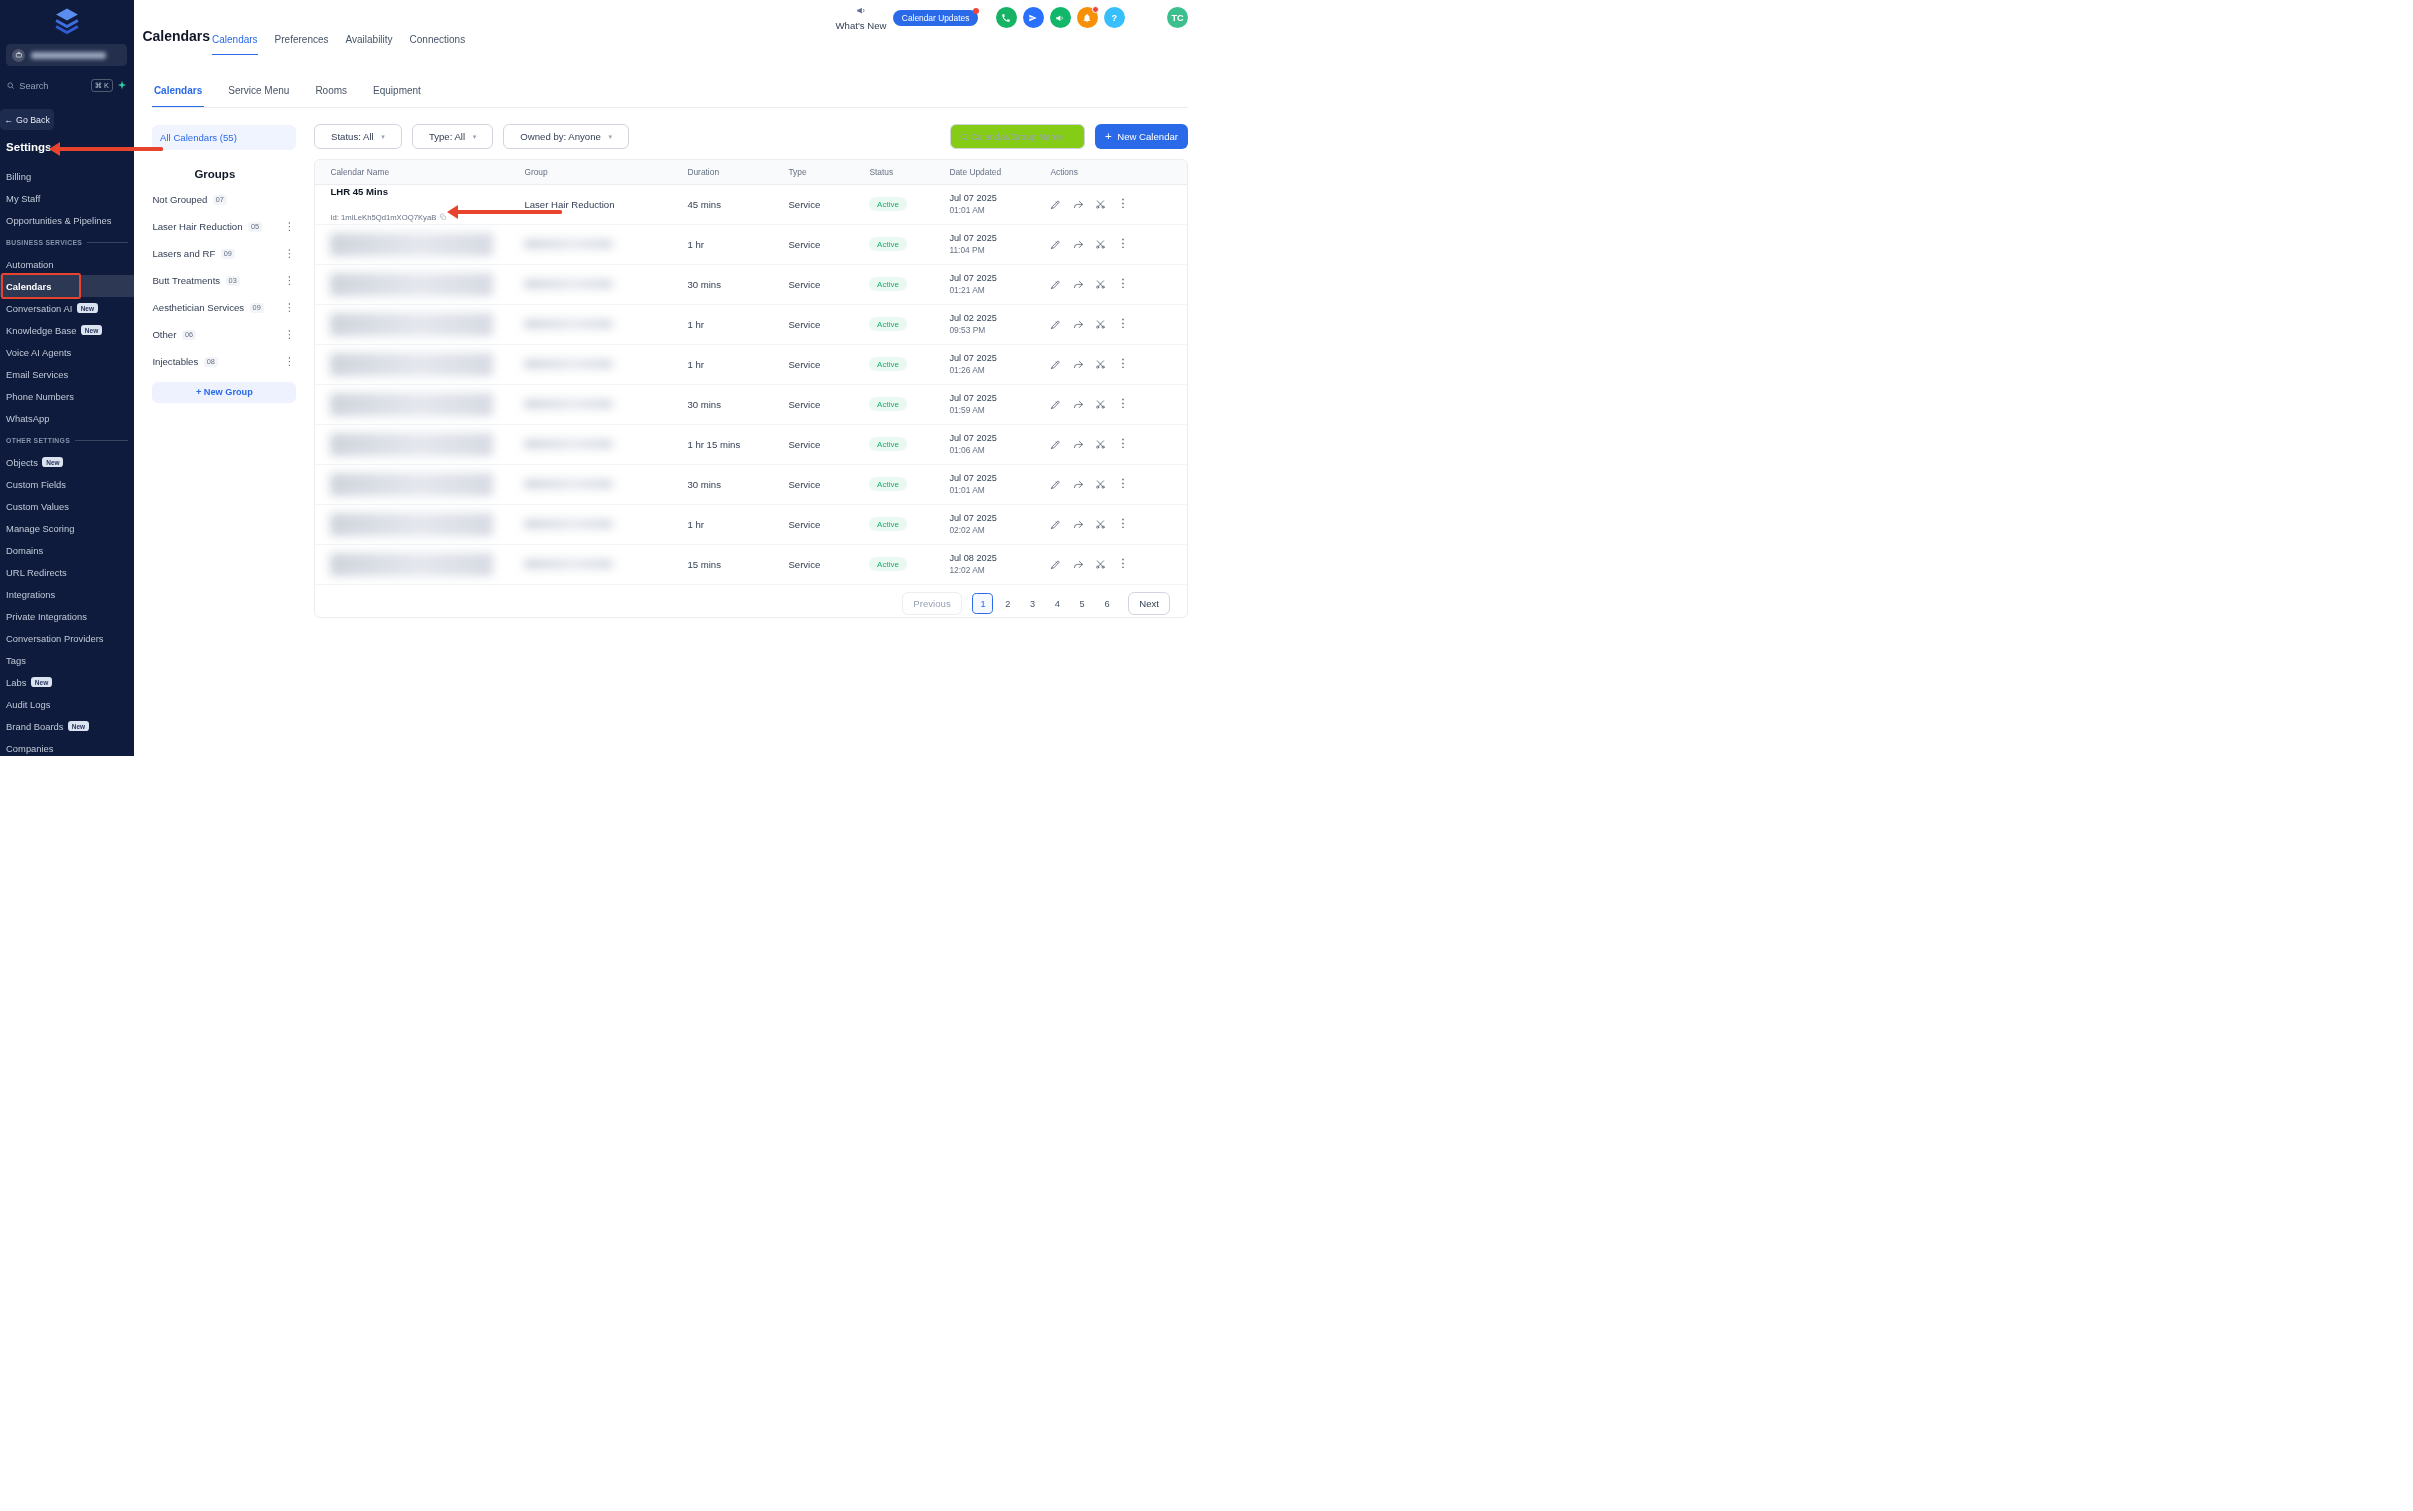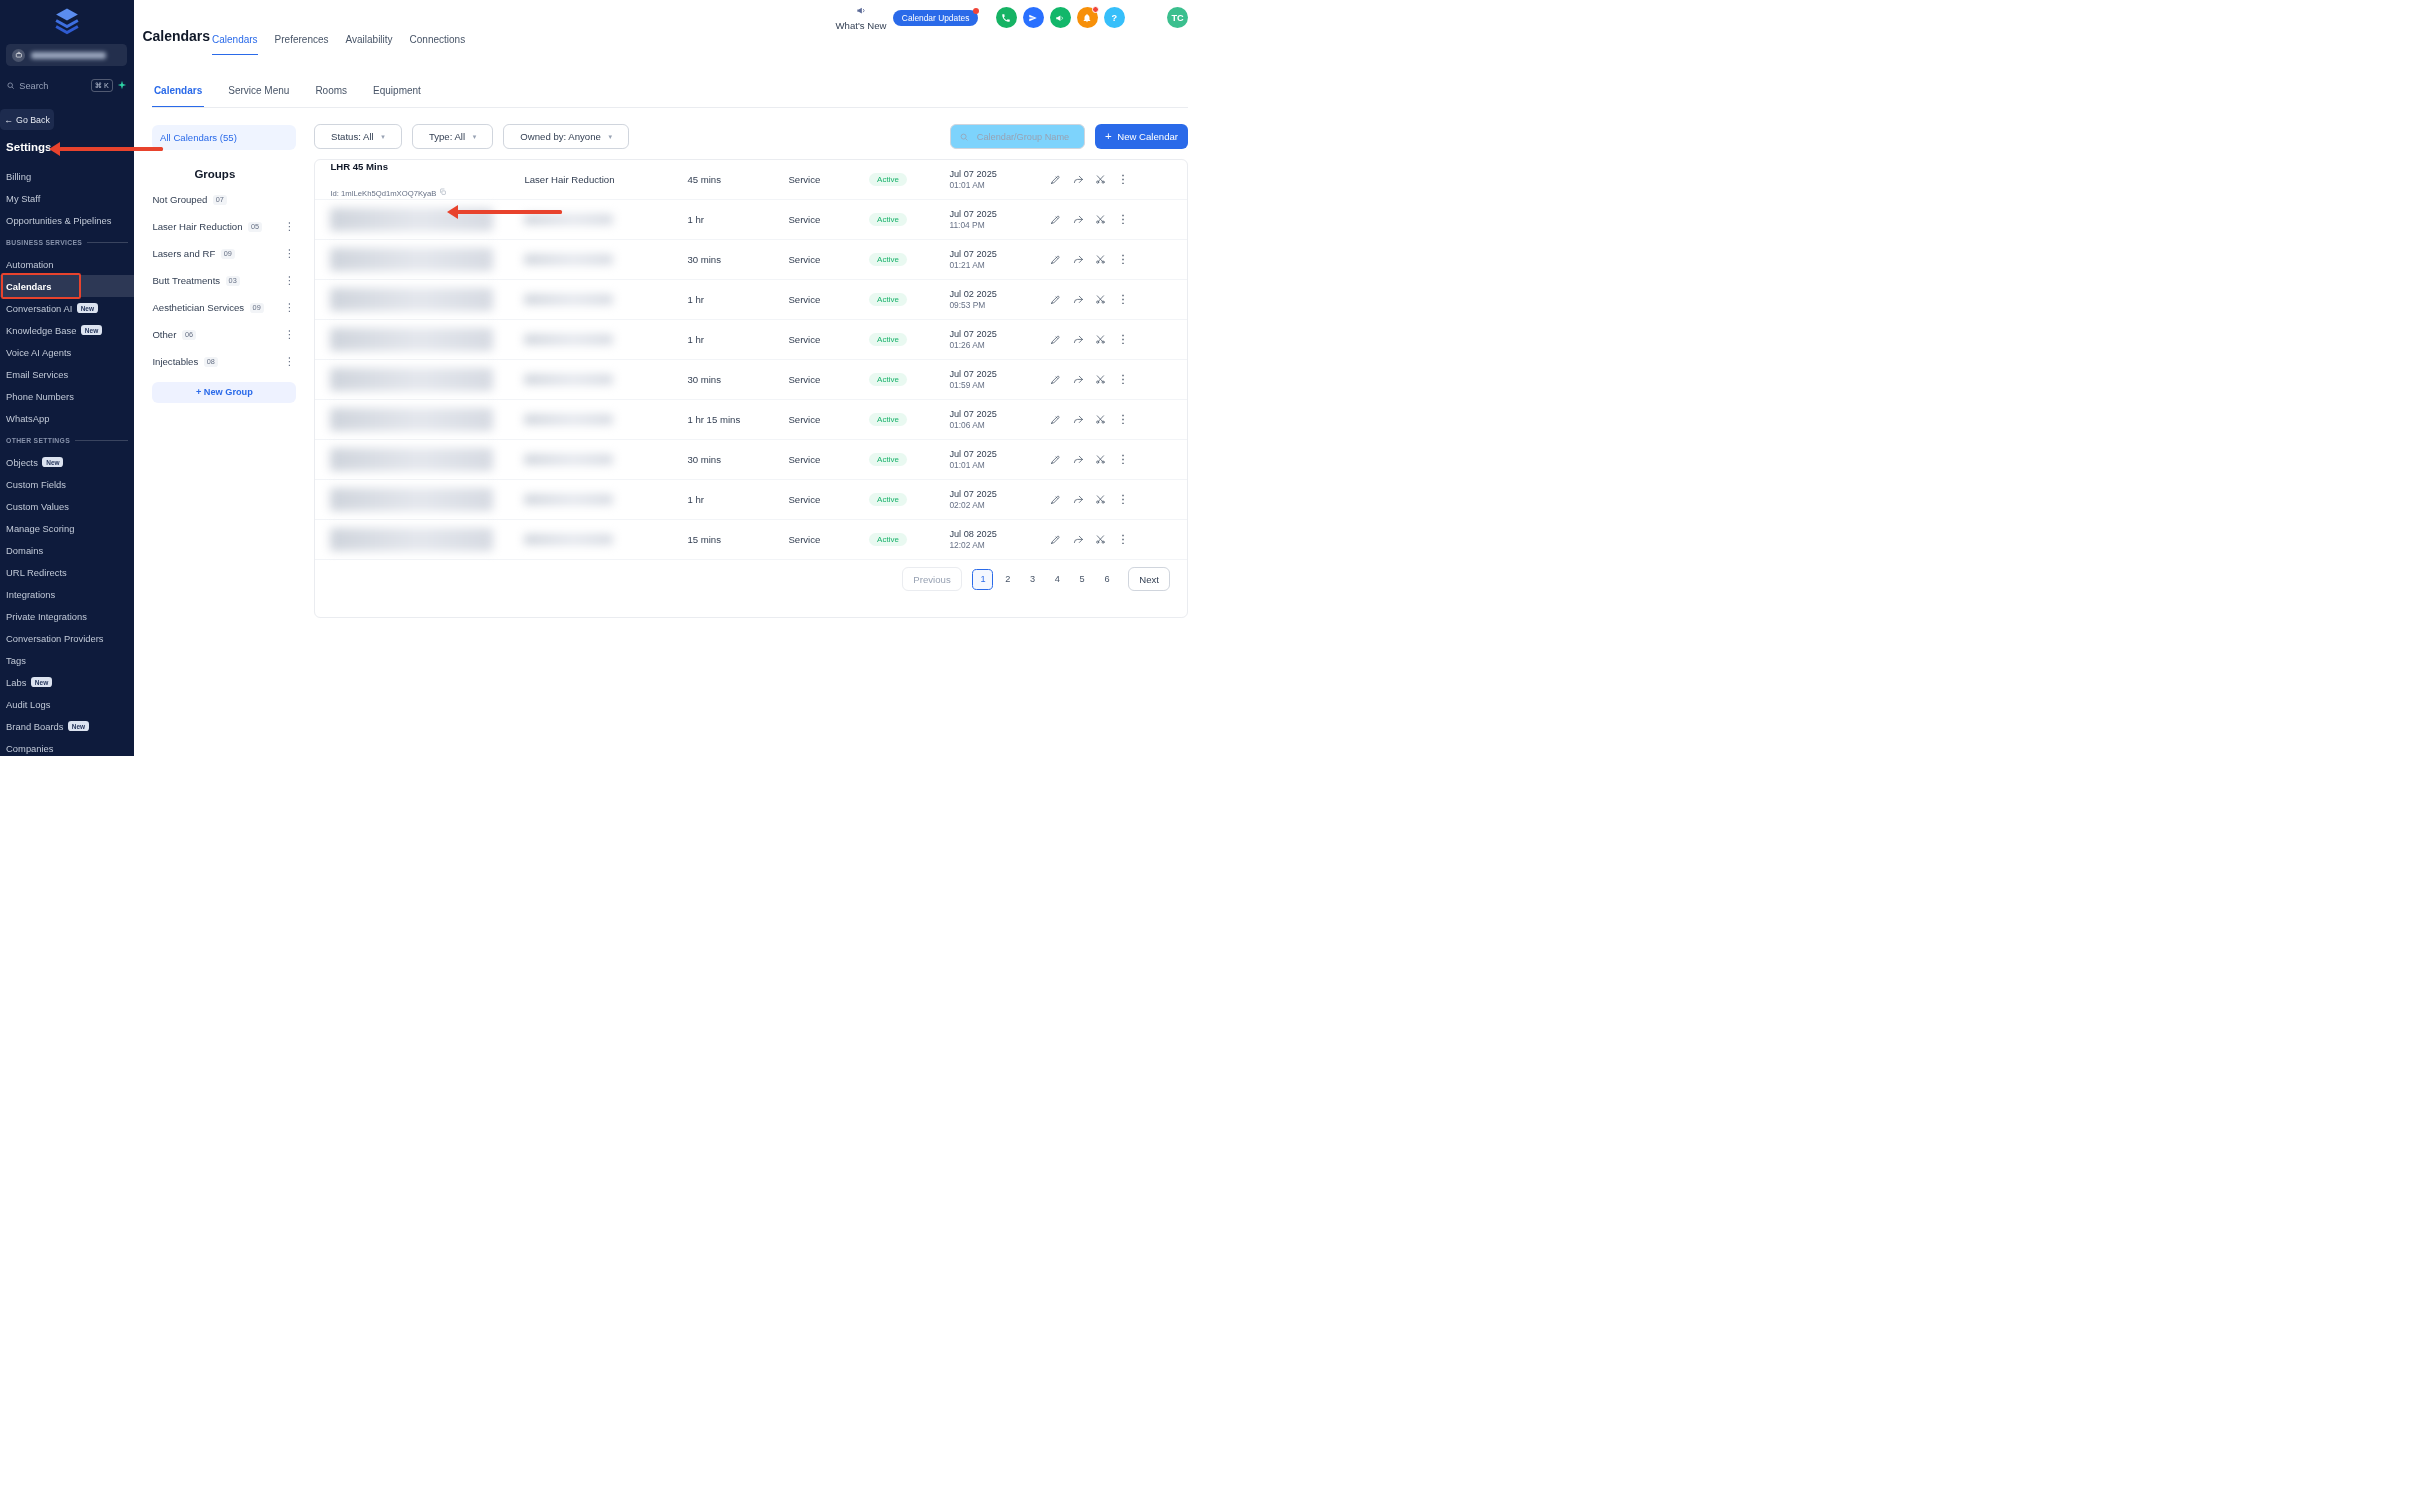--- a/index.html
+++ b/index.html
@@ -61,21 +61,21 @@
   .gmenu{margin-left:auto;color:#667085;font-size:10.8px;width:14px;text-align:center;cursor:pointer;}
   .new-group{margin-top:6.1px;height:21.5px;background:#EEF2FF;border-radius:6.1px;display:flex;align-items:center;
              justify-content:center;font-size:9.2px;color:var(--accent);font-weight:600;cursor:pointer;}
 
   
   .filters{position:absolute;left:180px;right:19px;top:124px;height:25px;display:flex;align-items:center;gap:10px;}
   .dropdown{height:25px;border:0.8px solid #D0D5DD;border-radius:6.1px;display:flex;align-items:center;gap:7.7px;
             padding:0 16px;font-size:9.6px;color:#344054;cursor:pointer;background:#fff;}
   .chev{color:#98A2B3;font-size:7px;}
   .searchbox{margin-left:auto;width:135px;height:25px;border:0.8px solid #D0D5DD;border-radius:6.1px;display:flex;
-             align-items:center;gap:8px;padding:0 7.7px;background:#7dd3fc;}
+             align-items:center;gap:2px;padding:0 7.7px;background:#84cc16;}
   .searchbox svg{width:10px;height:10px;stroke:#98A2B3;fill:none;stroke-width:2;flex:none;}
   .searchbox input{border:0;outline:0;width:100%;font-size:9.2px;color:#344054;font-family:inherit;background:transparent;}
   .searchbox input::placeholder{color:#98A2B3;}
   .new-cal-btn{height:25px;background:var(--accent);color:#fff;border-radius:6.1px;display:flex;align-items:center;gap:5.4px;
                padding:0 10px;font-size:9.6px;cursor:pointer;border:0;font-family:inherit;}
   .new-cal-btn .plus{font-size:11.5px;line-height:1;}
 
   
   .tablebox{position:absolute;left:180px;right:19px;top:159px;height:459px;border:0.8px solid #EAECF0;border-radius:6.1px;
             background:#fff;overflow:hidden;}
@@ -372,20 +372,29 @@
         </svg>
       <input placeholder="Calendar/Group Name" style="">
     </div>
     <button class="new-cal-btn">
       <span class="plus">+</span>
       <span>New Calendar</span>
     </button>
   </div>
 
   <div class="tablebox">
+    <div class="thead">
+        <div>Calendar Name</div>
+        <div>Group</div>
+        <div>Duration</div>
+        <div>Type</div>
+        <div>Status</div>
+        <div>Date Updated</div>
+        <div>Actions</div>
+      </div>
     <div>
         <div class="trow">
           <div>
             <div class="cal-name">LHR 45 Mins</div>
             <div class="cal-id">
               <span>Id: 1mlLeKh5Qd1mXOQ7KyaB</span>
               <span><svg viewBox="0 0 24 24">
                   <rect x="9" y="9" width="11" height="11" rx="2"></rect>
                   <path d="M5 15V5a2 2 0 0 1 2-2h10"></path>
                 </svg></span>

